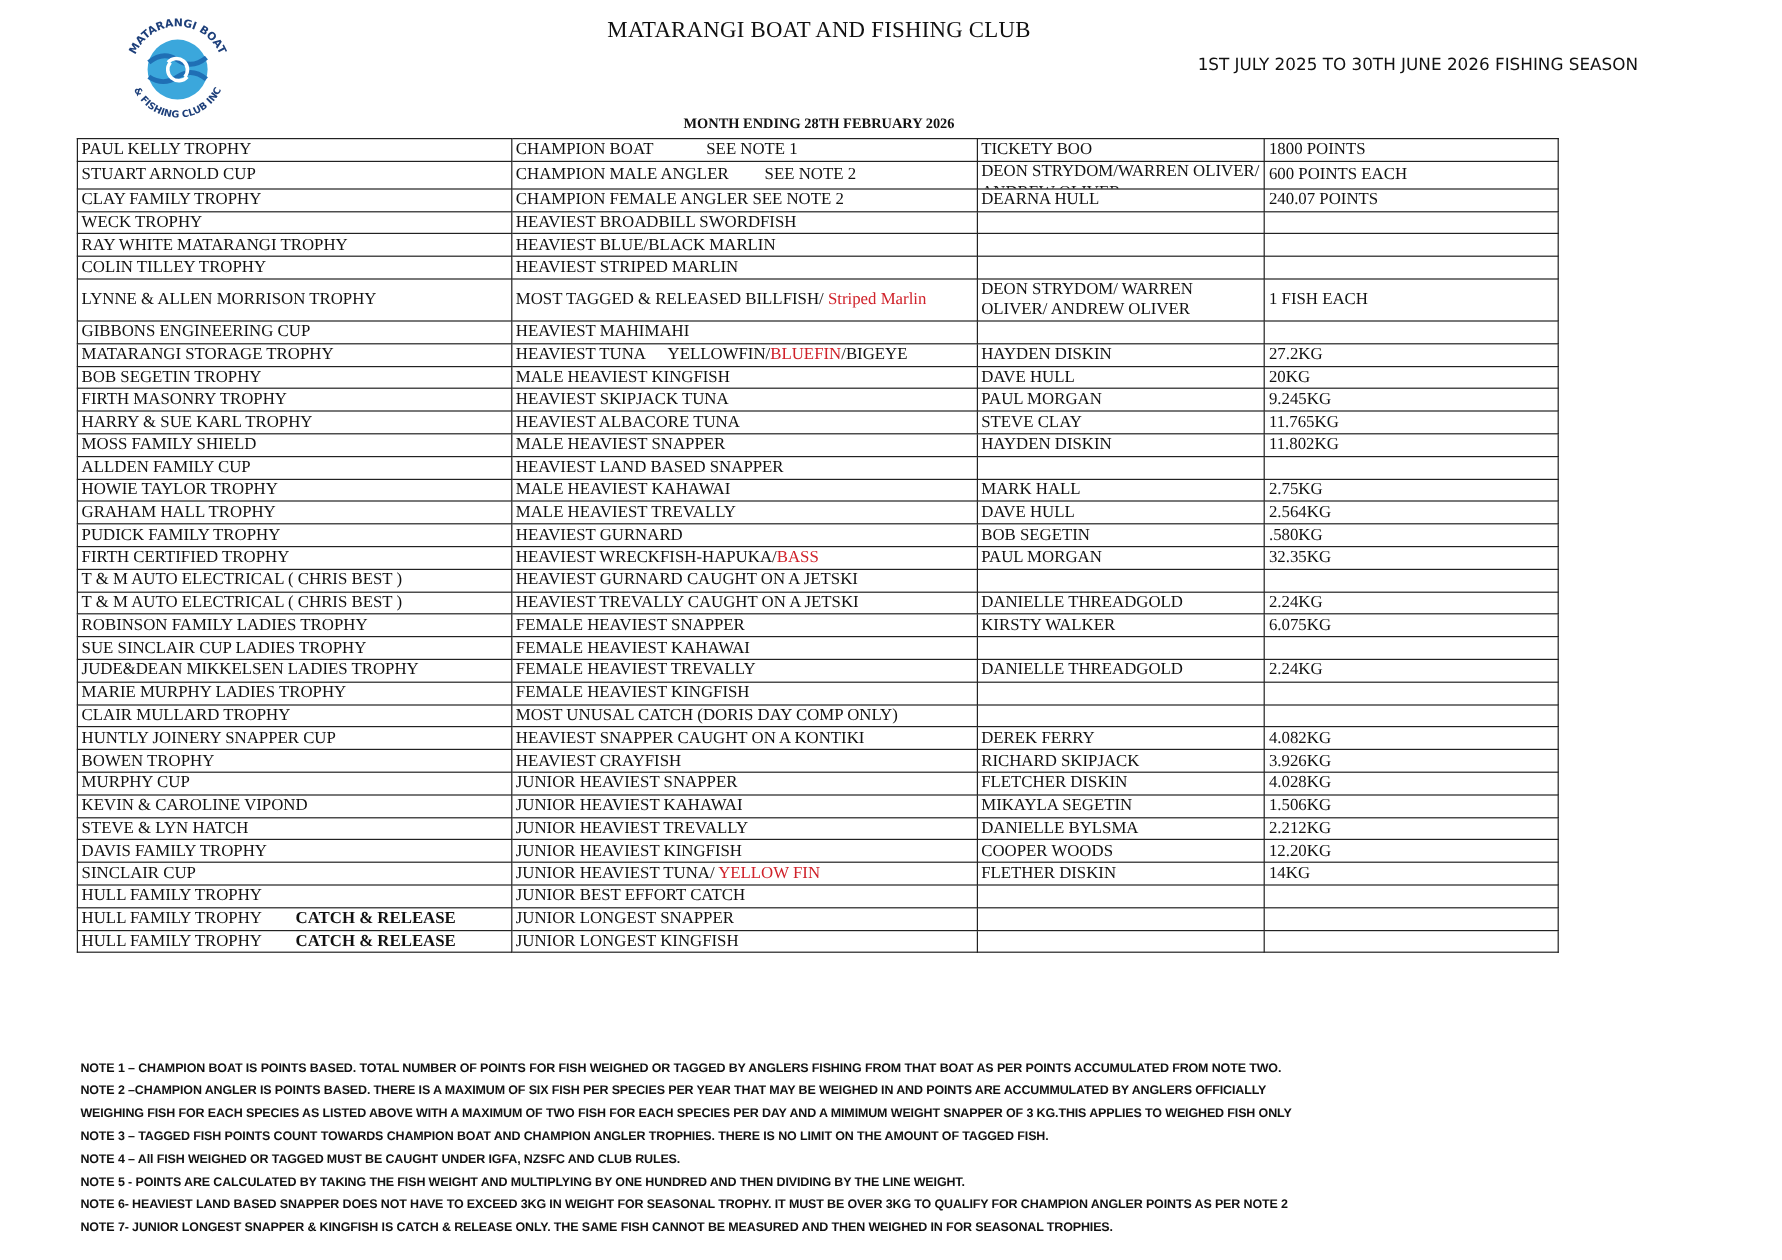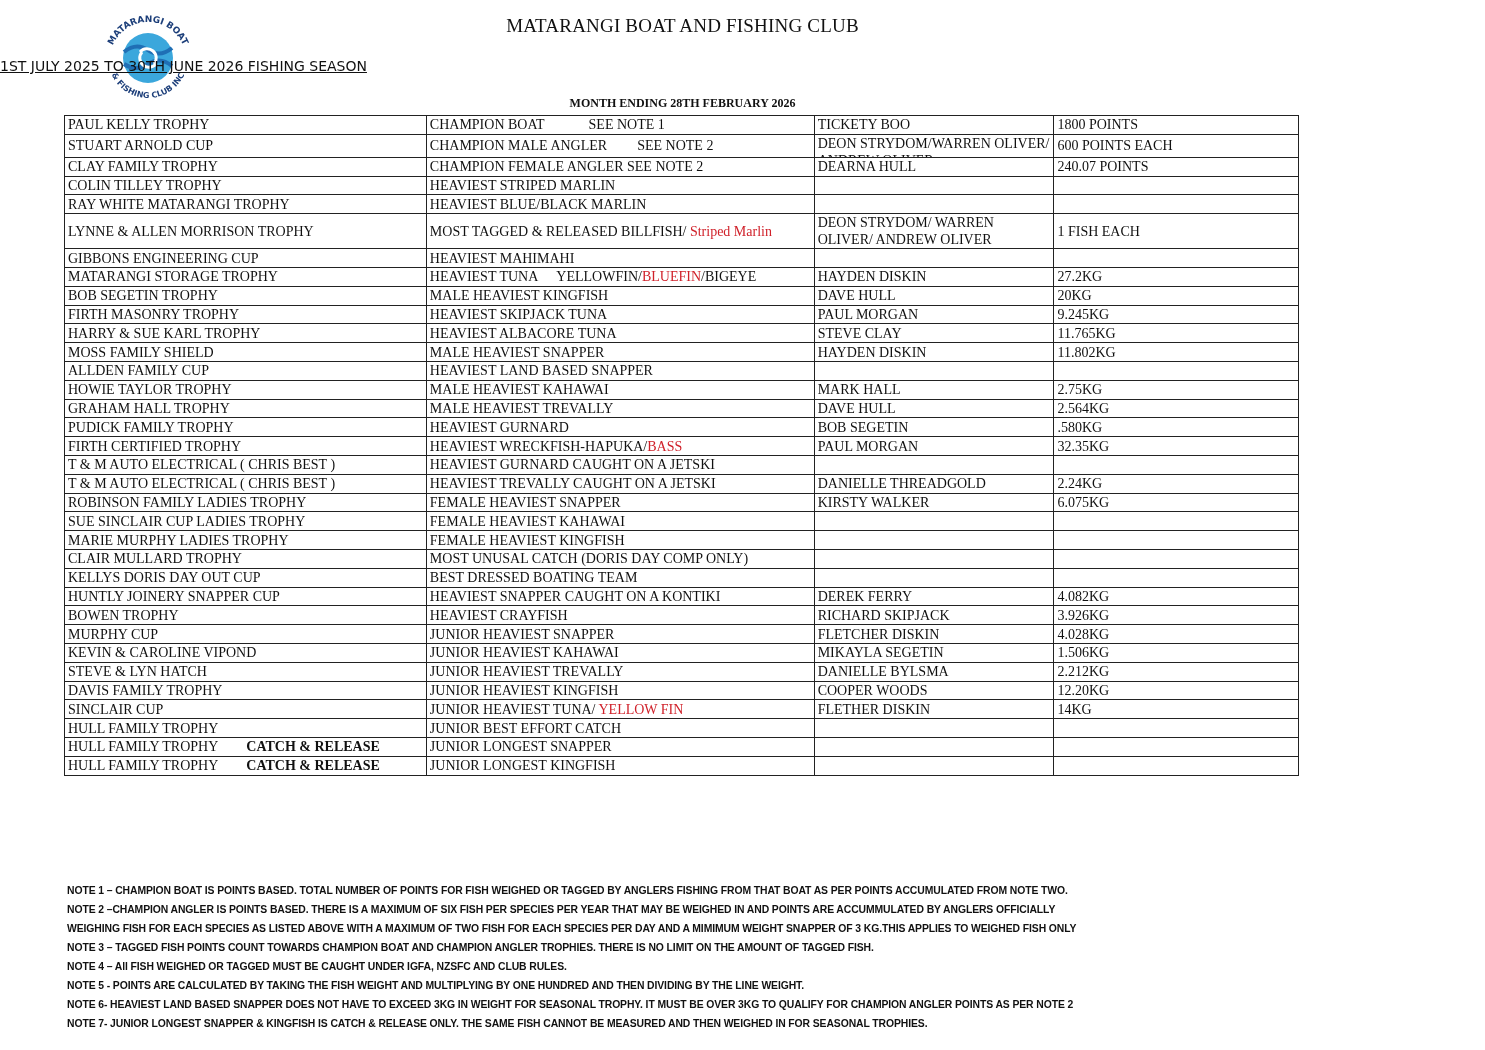--- a/index.html
+++ b/index.html
@@ -1,21 +1,21 @@
 <!DOCTYPE html>
 <html><head>
 <meta charset="utf-8">
 <style>
   html, body { margin: 0; padding: 0; background: #ffffff; }
   body { width: 1485px; height: 1050px; position: relative; overflow: hidden; color: #111; }
   .logo { position: absolute; left: 96px; top: 14px; width: 104px; height: 88px; }
   .title { position: absolute; left: 0; width: 1365px; text-align: center; top: 15px;
            font-family: "Liberation Serif", serif; font-weight: normal; font-size: 19px; letter-spacing: 0.2px; }
-  .season { position: absolute; left: 0; width: 1365px; text-align: left; top: 58px;
-            font-family: "DejaVu Sans", sans-serif; font-size: 14px; text-decoration: underline; }
+  .season { position: absolute; left: 0; width: 1365px; text-align: right; top: 46px;
+            font-family: "DejaVu Sans", sans-serif; font-size: 14px; }
   .month { position: absolute; left: 0; width: 1365px; text-align: center; top: 96px;
            font-family: "Liberation Serif", serif; font-weight: bold; font-size: 12px; }
   table.trophies { position: absolute; left: 64px; top: 115px; width: 1235px; border-collapse: collapse;
                    font-family: Liberation Serif, serif; font-size: 14px; }
   table.trophies td { border: 1.5px solid #222; padding: 0 3px; height: 17.8px; line-height: 17px;
                       white-space: nowrap; overflow: hidden; vertical-align: middle; }
   table.trophies tr.tall td { height: 34px; }
   table.trophies tr.mid td { height: 22px; }
   td.c1 { width: 355px; } td.c2 { width: 381px; margin-left: 19px; } td.c3 { width: 233px; } td.c4 { width: 238px; }
   .red { color: #d0212a; }
@@ -70,28 +70,34 @@
         </td>
         <td class="c4"><span>600 POINTS EACH</span></td>
       </tr>
       <tr>
         <td class="c1"><span>CLAY FAMILY TROPHY</span></td>
         <td class="c2"><span>CHAMPION FEMALE ANGLER  SEE NOTE 2</span></td>
         <td class="c3"><span>DEARNA HULL</span></td>
         <td class="c4"><span>240.07 POINTS</span></td>
       </tr>
       <tr>
+        <td class="c1"><span>WECK TROPHY</span></td>
+        <td class="c2"><span>HEAVIEST BROADBILL SWORDFISH</span></td>
+        <td class="c3"><span></span></td>
+        <td class="c4"><span></span></td>
+      </tr>
+      <tr>
+        <td class="c1"><span>RAY WHITE MATARANGI TROPHY</span></td>
+        <td class="c2"><span>HEAVIEST BLUE/BLACK MARLIN</span></td>
+        <td class="c3"><span></span></td>
+        <td class="c4"><span></span></td>
+      </tr>
+      <tr>
         <td class="c1"><span>COLIN TILLEY TROPHY</span></td>
         <td class="c2"><span>HEAVIEST STRIPED MARLIN</span></td>
-        <td class="c3"><span></span></td>
-        <td class="c4"><span></span></td>
-      </tr>
-      <tr>
-        <td class="c1"><span>RAY WHITE MATARANGI TROPHY</span></td>
-        <td class="c2"><span>HEAVIEST BLUE/BLACK MARLIN</span></td>
         <td class="c3"><span></span></td>
         <td class="c4"><span></span></td>
       </tr>
       <tr class="tall">
         <td class="c1"><span>LYNNE &amp; ALLEN MORRISON TROPHY</span></td>
         <td class="c2"><span>MOST TAGGED &amp; RELEASED BILLFISH/ </span><span class="red">Striped Marlin</span></td>
         <td class="c3">
           <span style="display: block;">DEON STRYDOM/ WARREN</span>
           <span style="display: block;">OLIVER/ ANDREW OLIVER</span>
         </td>
@@ -181,34 +187,34 @@
         <td class="c3"><span>KIRSTY WALKER</span></td>
         <td class="c4"><span>6.075KG</span></td>
       </tr>
       <tr>
         <td class="c1"><span>SUE SINCLAIR CUP LADIES TROPHY</span></td>
         <td class="c2"><span>FEMALE HEAVIEST KAHAWAI</span></td>
         <td class="c3"><span></span></td>
         <td class="c4"><span></span></td>
       </tr>
       <tr>
+        <td class="c1"><span>JUDE&amp;DEAN MIKKELSEN LADIES TROPHY</span></td>
+        <td class="c2"><span>FEMALE HEAVIEST TREVALLY</span></td>
+        <td class="c3"><span>DANIELLE THREADGOLD</span></td>
+        <td class="c4"><span>2.24KG</span></td>
+      </tr>
+      <tr>
         <td class="c1"><span>MARIE MURPHY LADIES TROPHY</span></td>
         <td class="c2"><span>FEMALE HEAVIEST KINGFISH</span></td>
         <td class="c3"><span></span></td>
         <td class="c4"><span></span></td>
       </tr>
       <tr>
         <td class="c1"><span>CLAIR MULLARD TROPHY</span></td>
         <td class="c2"><span>MOST UNUSAL CATCH (DORIS DAY COMP ONLY)</span></td>
-        <td class="c3"><span></span></td>
-        <td class="c4"><span></span></td>
-      </tr>
-      <tr>
-        <td class="c1"><span>KELLYS DORIS DAY OUT CUP</span></td>
-        <td class="c2"><span>BEST DRESSED BOATING TEAM</span></td>
         <td class="c3"><span></span></td>
         <td class="c4"><span></span></td>
       </tr>
       <tr>
         <td class="c1"><span>HUNTLY JOINERY SNAPPER CUP</span></td>
         <td class="c2"><span>HEAVIEST SNAPPER CAUGHT ON A KONTIKI</span></td>
         <td class="c3"><span>DEREK FERRY</span></td>
         <td class="c4"><span>4.082KG</span></td>
       </tr>
       <tr>

